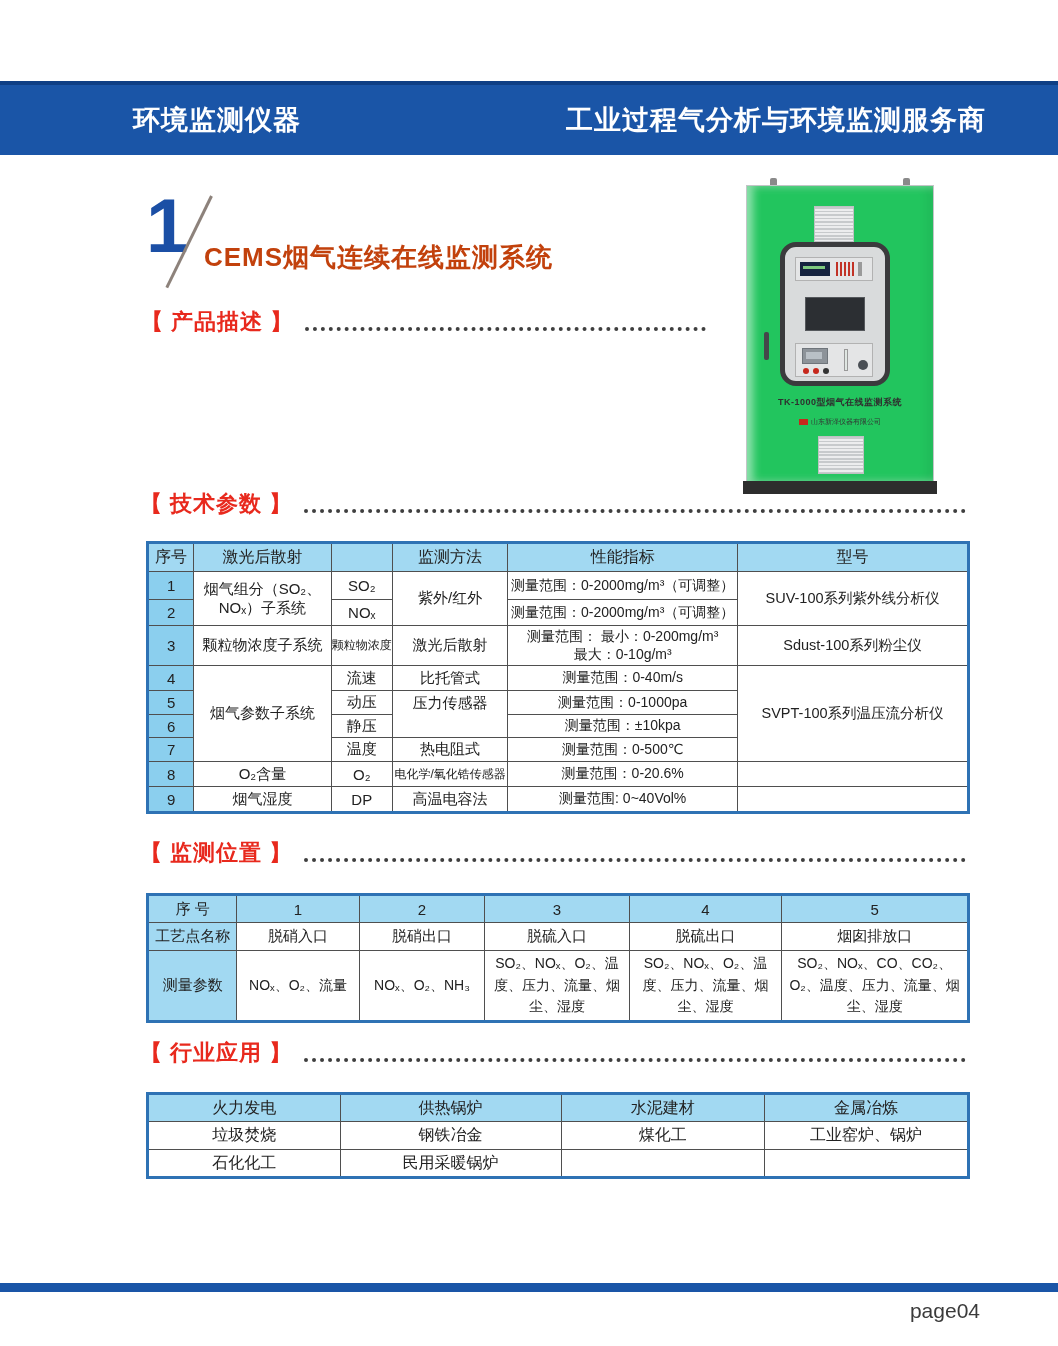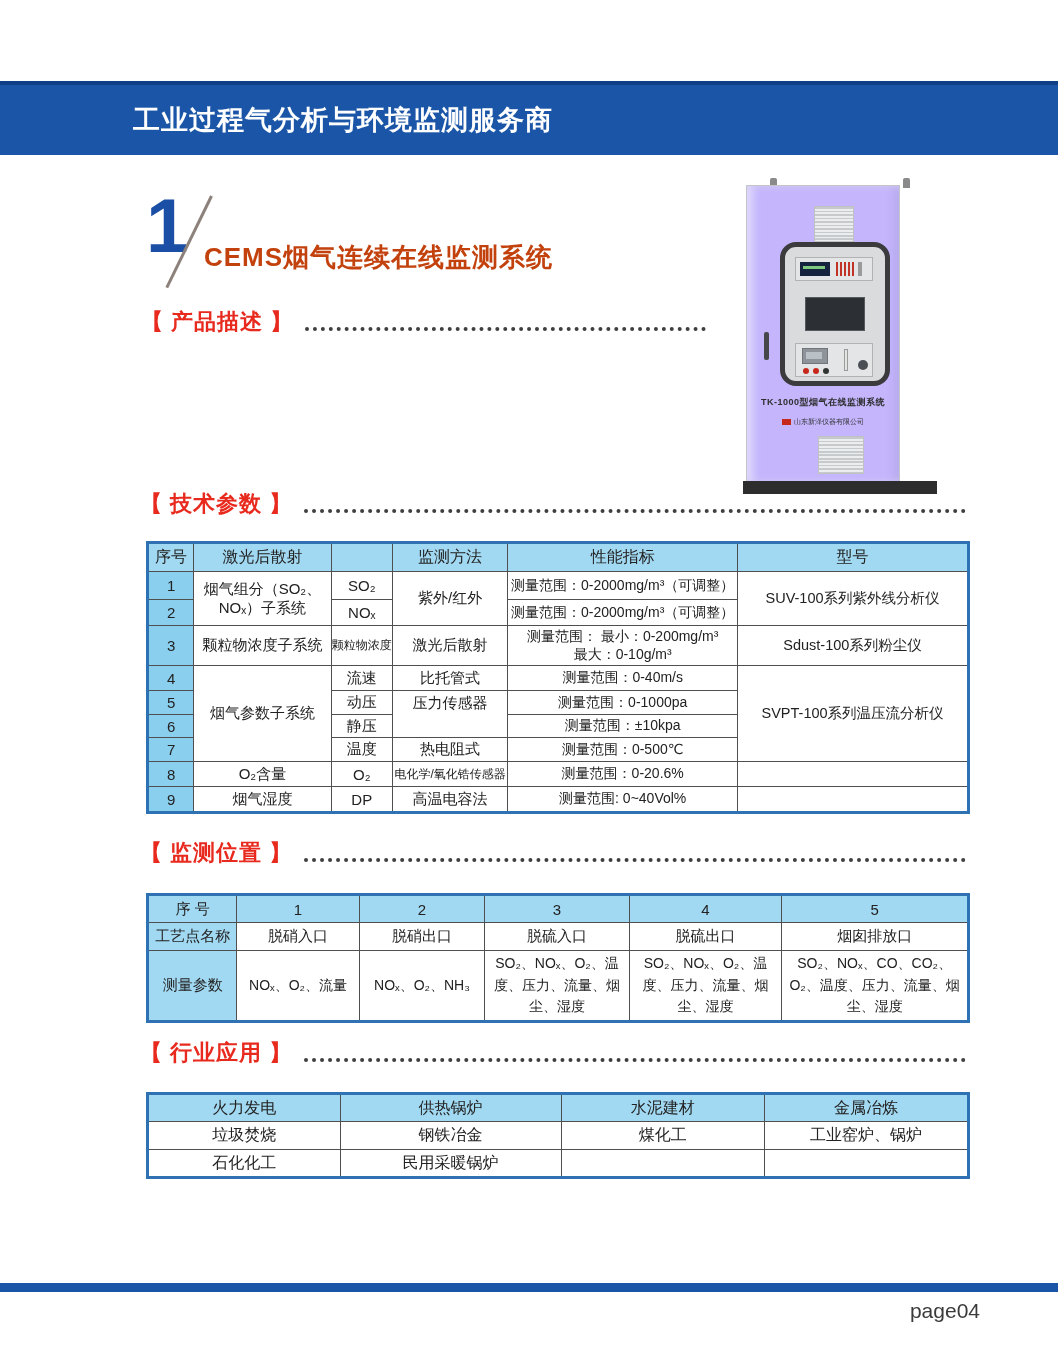--- a/index.html
+++ b/index.html
@@ -42,21 +42,21 @@
   .t1 .small{font-size:12px;white-space:nowrap;padding:0;}
   .t1 .vtop{vertical-align:top;padding-top:3px;}
   .t2{top:893px;left:146px;width:824px;}
   .t2 .params{font-size:14px;line-height:1.55;padding:2px 3px;}
   .t3{top:1092px;left:146px;width:824px;}
   .t3 td{font-size:16px;}
 
   
   .cabinet{left:746px;top:178px;width:188px;height:316px;}
   .lug{top:0;width:7px;height:10px;background:#8a8a8a;border-radius:2px 2px 0 0;}
-  .cab-body{top:7px;left:0;width:154px;height:298px;background:#c4b5fd;border:1px solid #c3c5c7;
+  .cab-body{top:7px;left:0;width:188px;height:298px;background:#22c55e;border:1px solid #c3c5c7;
             box-sizing:border-box;box-shadow:inset -6px 0 10px rgba(0,0,0,0.06),inset 6px 0 8px rgba(255,255,255,0.5);}
   .vent{background:repeating-linear-gradient(180deg,#c7cacc 0px,#c7cacc 1.5px,#ecedee 1.5px,#ecedee 3.5px);
         border:1px solid #bfc1c3;box-sizing:border-box;}
   .topvent{left:67px;top:20px;width:40px;height:36px;}
   .botvent{left:71px;top:250px;width:46px;height:38px;}
   .window{left:33px;top:56px;width:110px;height:144px;border:5px solid #3b3b3d;border-radius:16px;
           background:#d9dbdc;box-sizing:border-box;}
   .inst{left:10px;top:10px;width:78px;height:24px;background:#e4e5e6;border:1px solid #b2b2b2;box-sizing:border-box;}
   .inst-screen{left:4px;top:4px;width:30px;height:14px;background:#16233f;}
   .inst-screen i{position:absolute;left:3px;top:4px;width:22px;height:3px;background:#7fc97f;}
@@ -77,20 +77,21 @@
   .brand-mark{display:inline-block;width:9px;height:6px;background:#c6281c;margin-right:3px;}
   .cab-base{top:303px;left:-3px;width:194px;height:13px;background:#2d2d2d;}
   i{position:absolute;}
 </style>
 </head>
 <body>
 
 <div class="page">
 
   <div class="abs topbar">
+    <div class="bar-text">环境监测仪器</div>
     <div class="bar-text">工业过程气分析与环境监测服务商</div>
   </div>
 
   <div class="abs bignum">1</div>
   <div class="abs slash"></div>
   <div class="abs sec-title">CEMS烟气连续在线监测系统</div>
 
   <div class="abs sec-head" style="top:305px;left:141px;width:565px;">
     <span class="sec-label">【 产品描述 】</span>
     <span class="dots"></span>

